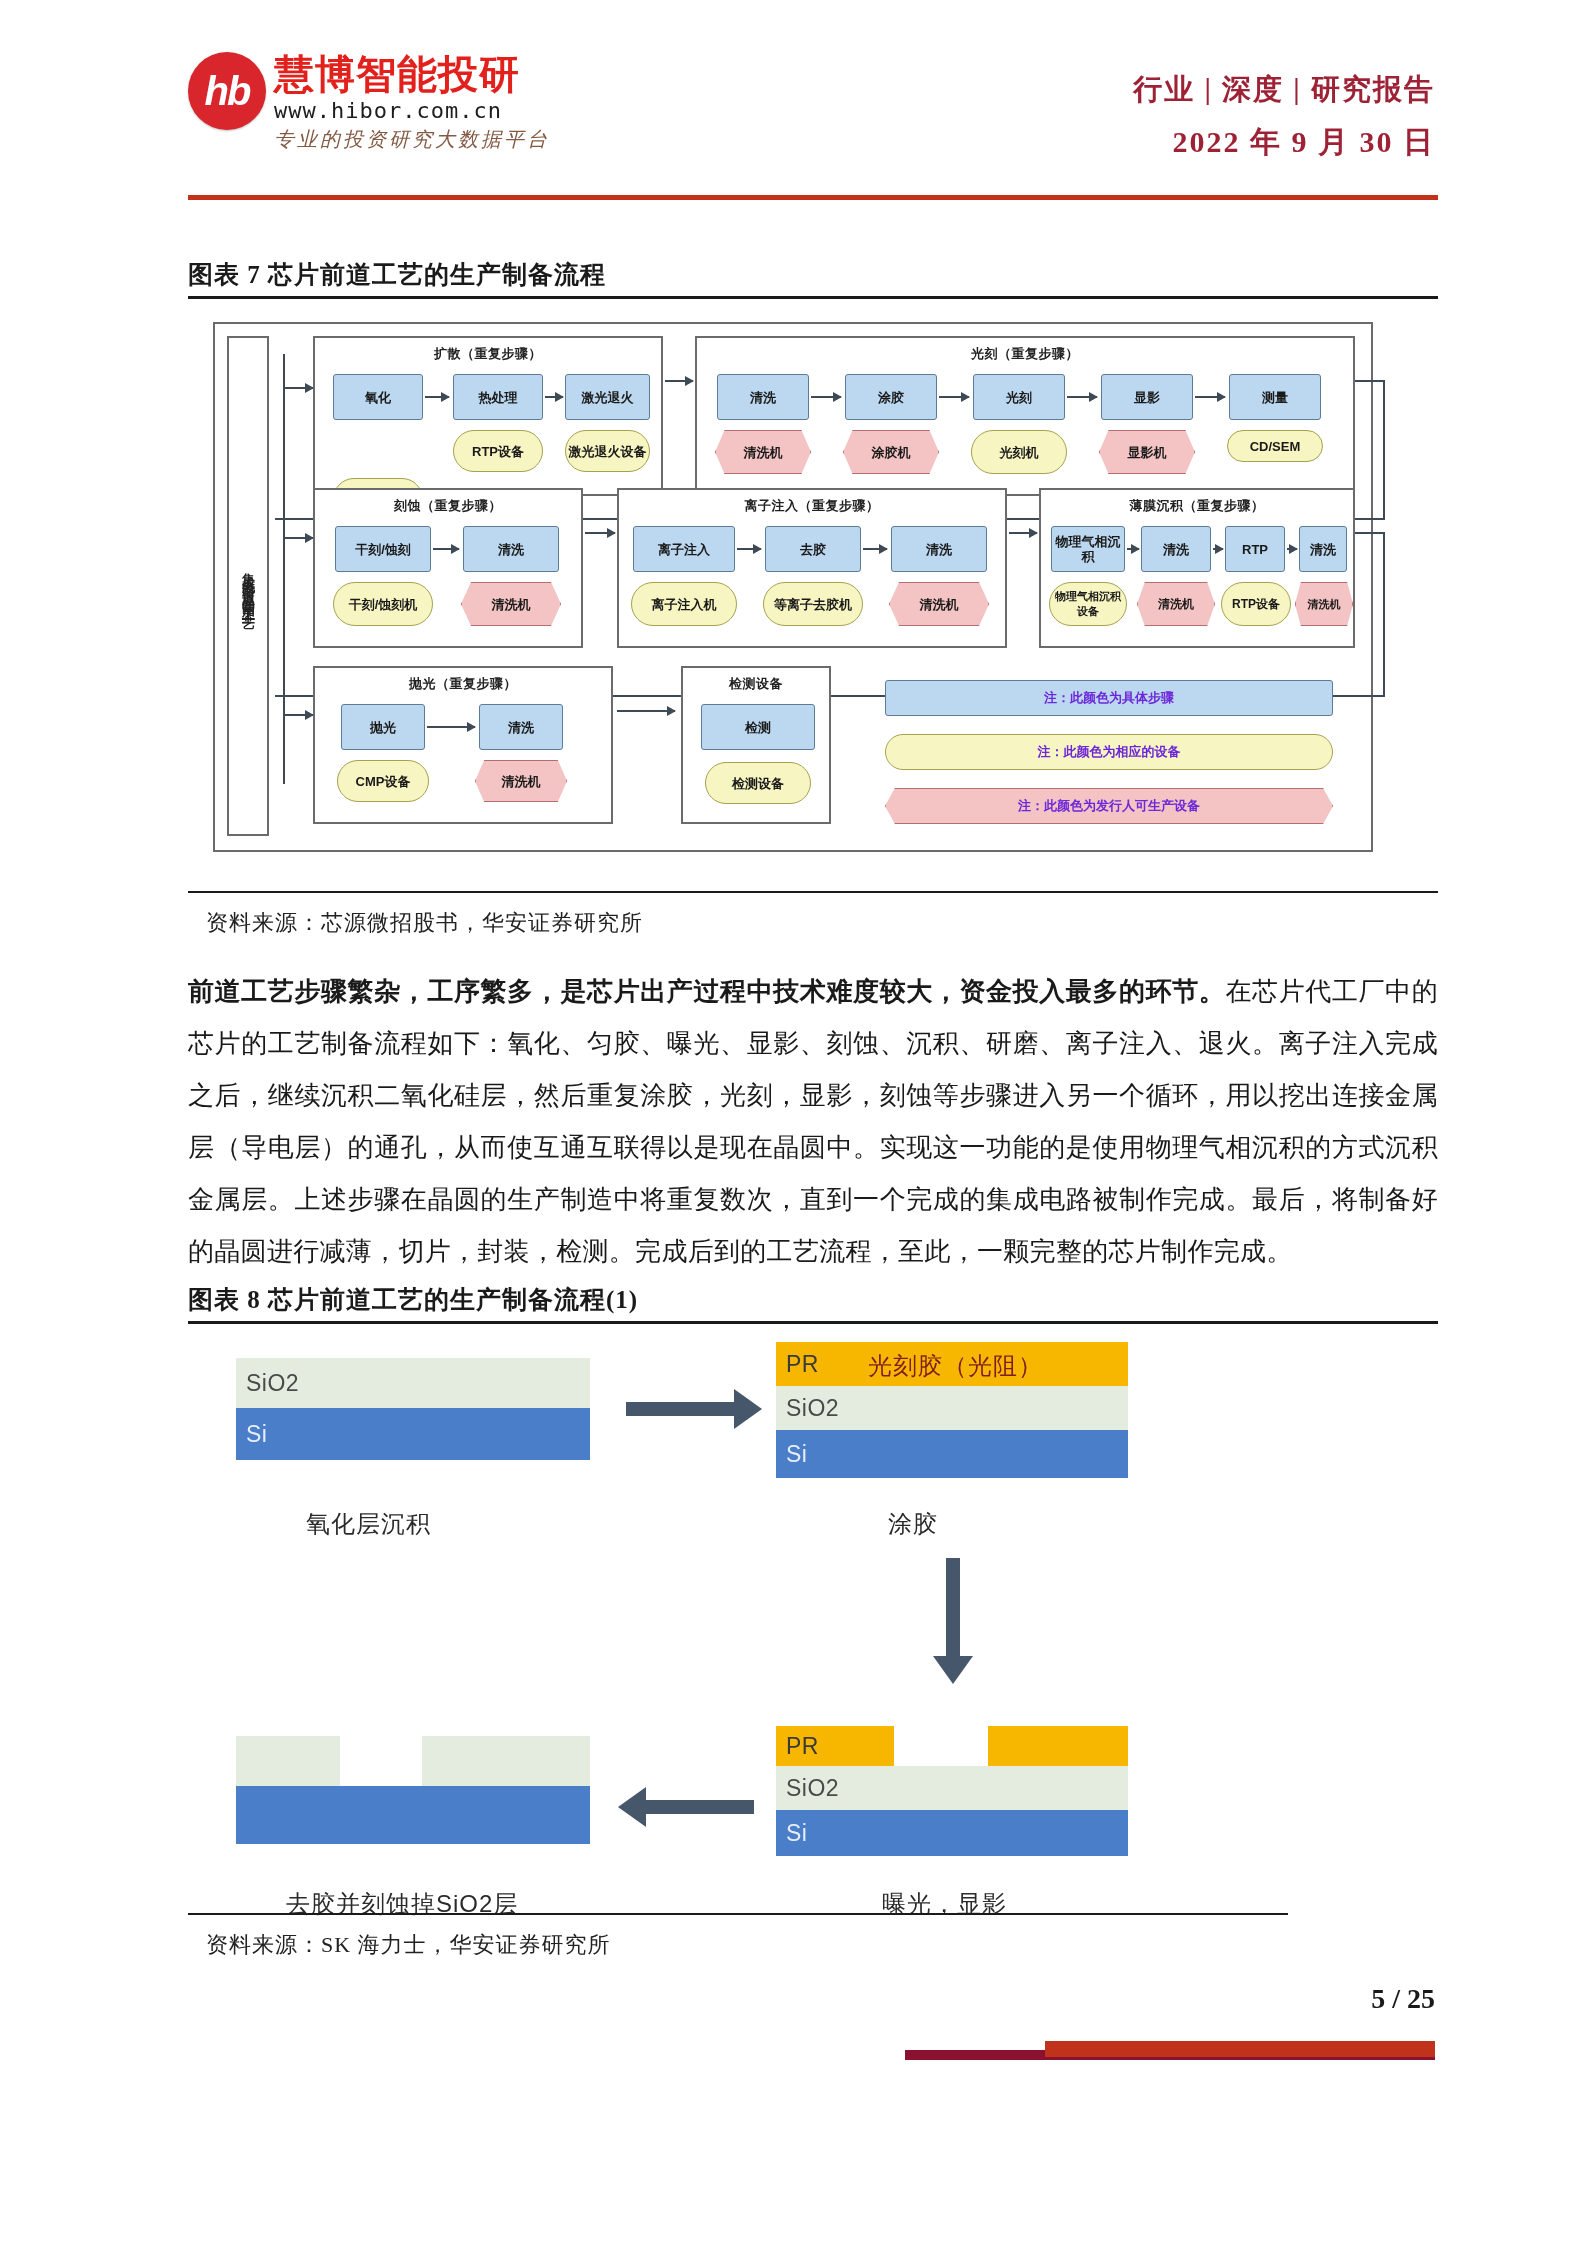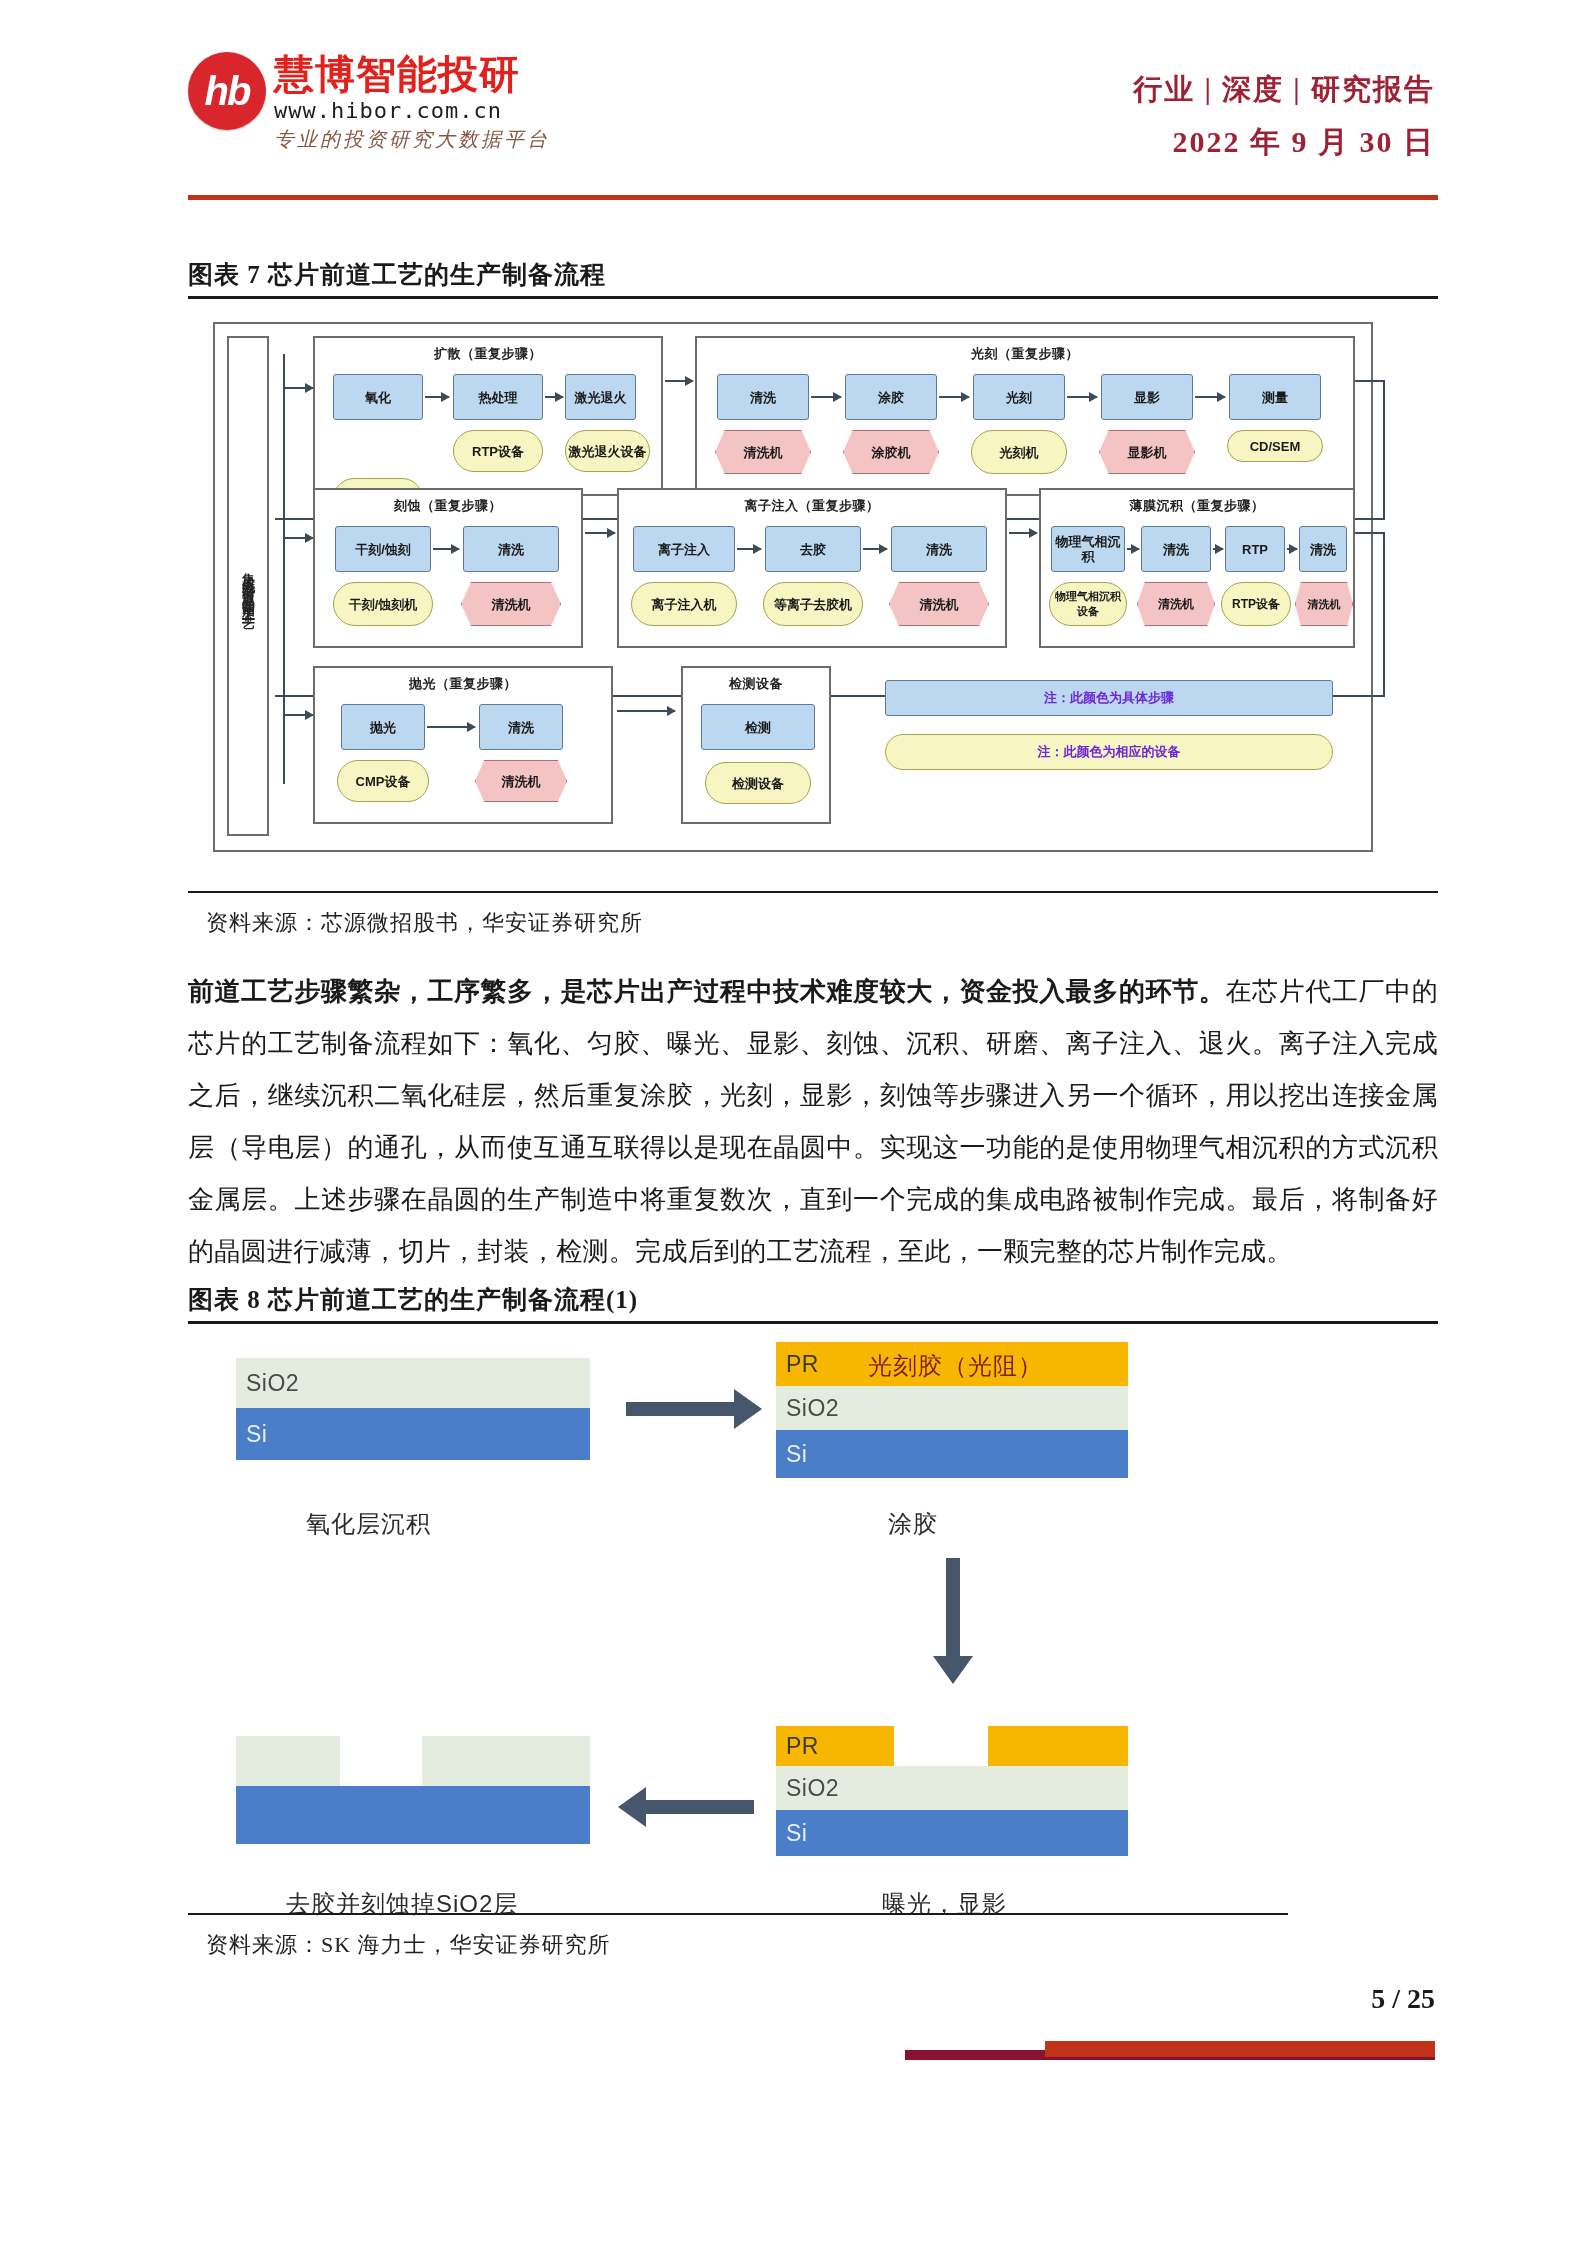--- a/index.html
+++ b/index.html
@@ -201,21 +201,21 @@
 
     <div class="vln" style="left:70px; top:32px; height:430px;"></div>
     <div class="arr" style="left:70px; top:65px; width:30px;"></div>
     <div class="arr" style="left:70px; top:215px; width:30px;"></div>
     <div class="arr" style="left:70px; top:392px; width:30px;"></div>
 
     <div class="grp" style="left:100px; top:14px; width:350px; height:160px;">
       <div class="grp-title">扩散（重复步骤）</div>
       <div class="step" style="left:18px; top:36px; width:90px; height:46px;">氧化</div>
       <div class="step" style="left:138px; top:36px; width:90px; height:46px;">热处理</div>
-      <div class="step" style="left:250px; top:36px; width:71px; height:46px;">激光退火</div>
+      <div class="step" style="left:250px; top:36px; width:85px; height:46px;">激光退火</div>
       <div class="arr" style="left:110px; top:58px; width:24px;"></div>
       <div class="arr" style="left:230px; top:58px; width:18px;"></div>
       <div class="equip" style="left:18px; top:92px; width:90px; height:42px;margin-top:48px;">氧化炉</div>
       <div class="equip" style="left:138px; top:92px; width:90px; height:42px;">RTP设备</div>
       <div class="equip" style="left:250px; top:92px; width:85px; height:42px;">激光退火设备</div>
     </div>
     <div class="arr" style="left:452px; top:58px; width:28px;"></div>
 
     <div class="grp" style="left:482px; top:14px; width:660px; height:160px;">
       <div class="grp-title">光刻（重复步骤）</div>
@@ -292,20 +292,21 @@
     <div class="arr" style="left:404px; top:388px; width:58px;"></div>
 
     <div class="grp" style="left:468px; top:344px; width:150px; height:158px;">
       <div class="grp-title">检测设备</div>
       <div class="step" style="left:18px; top:36px; width:114px; height:46px;">检测</div>
       <div class="equip" style="left:22px; top:94px; width:106px; height:42px;">检测设备</div>
     </div>
 
     <div class="lgd lgd-step" style="left:672px; top:358px; width:448px; height:36px;">注：此颜色为具体步骤</div>
     <div class="lgd lgd-eq" style="left:672px; top:412px; width:448px; height:36px;">注：此颜色为相应的设备</div>
+    <div class="lgd lgd-hex" style="left:672px; top:466px; width:448px; height:36px;">注：此颜色为发行人可生产设备</div>
   </div>
 
   <div class="src-rule" style="left:188px; top:891px; width:1250px;"></div>
   <div class="src-text" style="left:206px; top:908px;">资料来源：芯源微招股书，华安证券研究所</div>
 
   <div class="body-p">
     <b>前道工艺步骤繁杂，工序繁多，是芯片出产过程中技术难度较大，资金投入最多的环节。</b><span>在芯片代工厂中的芯片的工艺制备流程如下：氧化、匀胶、曝光、显影、刻蚀、沉积、研磨、离子注入、退火。离子注入完成之后，继续沉积二氧化硅层，然后重复涂胶，光刻，显影，刻蚀等步骤进入另一个循环，用以挖出连接金属层（导电层）的通孔，从而使互通互联得以是现在晶圆中。实现这一功能的是使用物理气相沉积的方式沉积金属层。上述步骤在晶圆的生产制造中将重复数次，直到一个完成的集成电路被制作完成。最后，将制备好的晶圆进行减薄，切片，封装，检测。完成后到的工艺流程，至此，一颗完整的芯片制作完成。</span>
   </div>
 
   <div class="fig-title" style="left:188px; top:1283px;">图表 8 芯片前道工艺的生产制备流程(1)</div>

